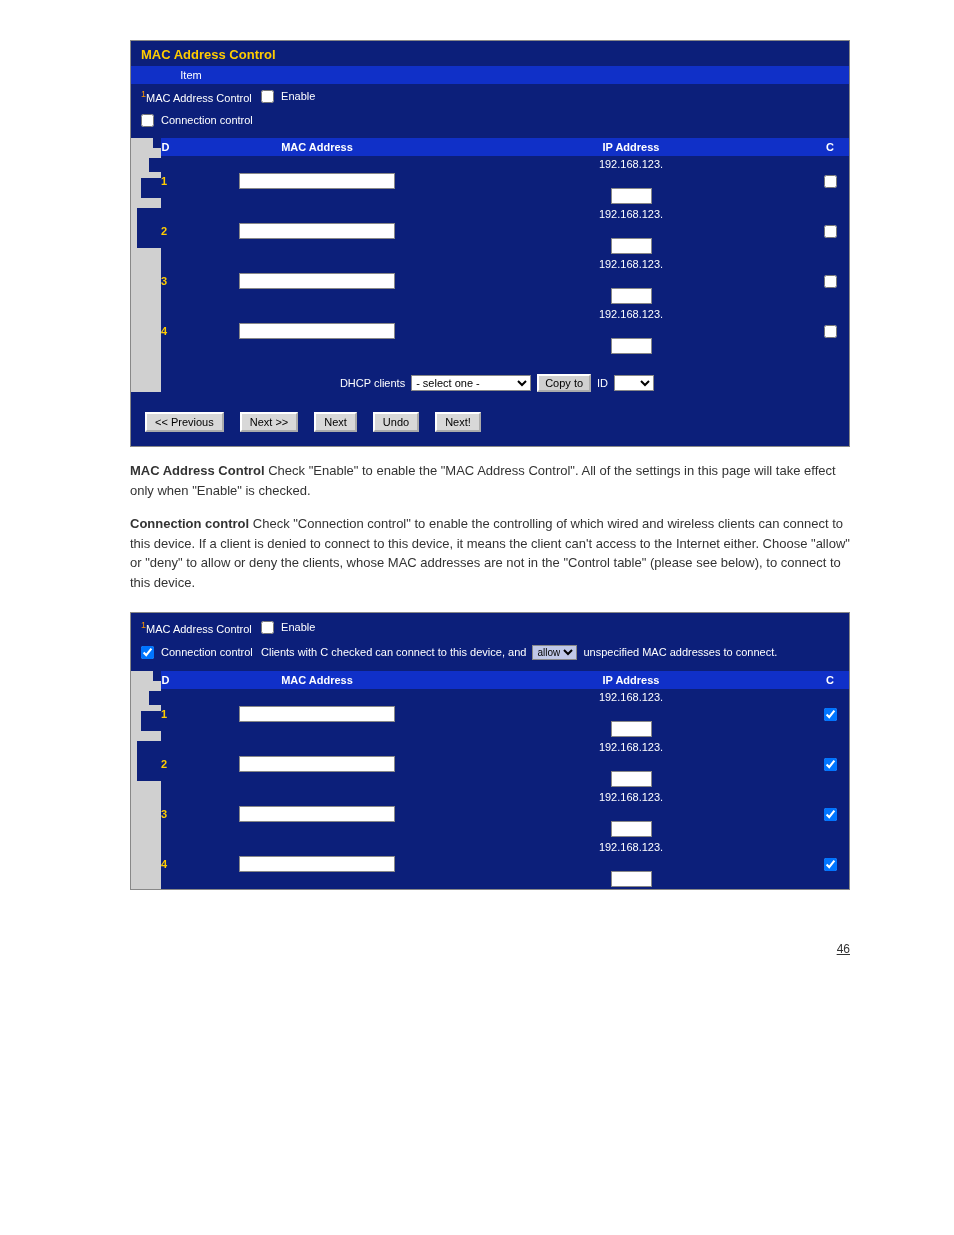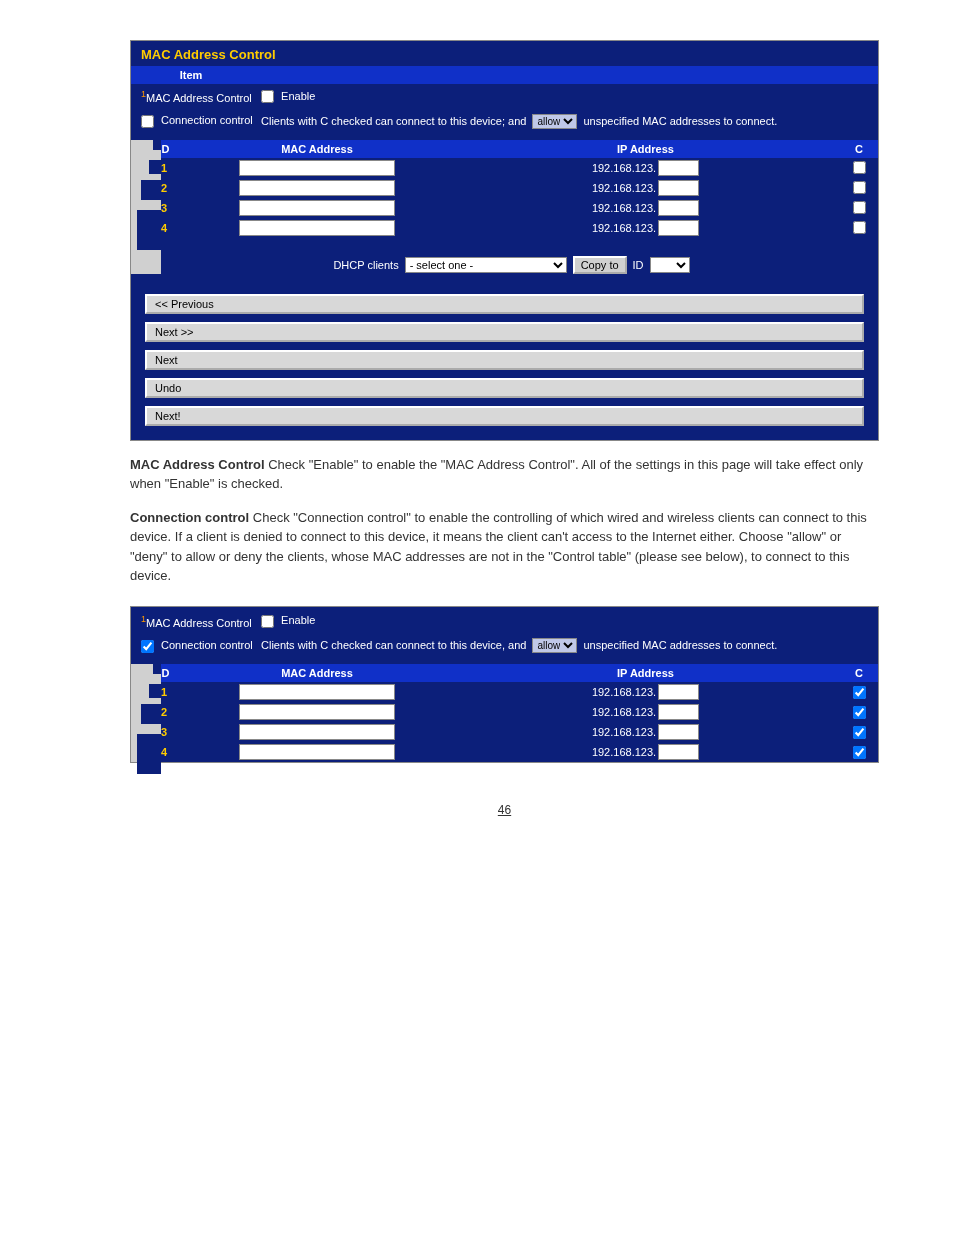--- a/index.html
+++ b/index.html
@@ -5,42 +5,42 @@
   body {
     margin: 0;
     padding: 0;
     background: #ffffff;
     font-family: Arial, sans-serif;
     font-size: 12px;
     color: #333;
     width: 954px;
   }
   .page {
-    padding: 40px 75px 80px 130px;
+    padding: 40px 104px 80px 130px;
   }
   .router-panel {
     background: #0c1f7a;
     border: 1px solid #888;
     color: #fff;
     font-size: 11px;
     position: relative;
     margin-bottom: 10px;
   }
   .title-bar {
     background: #0c1f7a;
     color: #ffcc00;
     font-weight: bold;
     font-size: 13px;
     padding: 6px 10px 4px 10px;
   }
   .header-row {
     display: flex;
     background: #1030c8;
     color: #fff;
-    font-weight: bold;
+    font-weight: normal;
   }
   .header-row .col-item {
     flex: 0 0 120px;
     text-align: center;
     padding: 3px 0;
   }
   .header-row .col-setting {
     flex: 1;
     text-align: center;
     padding: 3px 0;
@@ -112,81 +112,81 @@
     width: 150px;
     border: 1px solid #888;
     background: #fff;
     font-size: 11px;
   }
   .tbl-row .col-ip {
     color: #fff;
     display: flex;
     align-items: center;
     justify-content: center;
-    gap: 2px;
+    gap: 18px;
+    flex-direction: column;
   }
   .tbl-row .col-ip input {
     width: 35px;
     border: 1px solid #888;
     background: #fff;
     font-size: 11px;
   }
   .tbl-row .col-c input[type="checkbox"] {
     margin: 0;
   }
   .dhcp-row {
     margin: 18px 0 10px 14px;
     display: flex;
     align-items: center;
     justify-content: center;
     gap: 6px;
     color: #fff;
   }
   .dhcp-row select {
-    width: 162px;
+    width: 120px;
     font-size: 11px;
     background: #fff;
     border: 1px solid #888;
   }
   .dhcp-row .btn {
     background: #d0d0d0;
     border: 2px outset #fff;
     padding: 1px 6px;
     font-size: 11px;
     cursor: pointer;
     color: #000;
   }
   .dhcp-row select.small {
     width: 40px;
   }
   .button-row {
     padding: 10px 14px 14px 14px;
     display: flex;
-    gap: 8px;
-    flex-direction: column;
+    gap: 16px;
   }
   .button-row .btn {
     background: #d8d8d8;
     border: 2px outset #fff;
     padding: 2px 8px;
     font-size: 11px;
     cursor: pointer;
     color: #000;
   }
   
   .body-text {
     font-size: 13px;
     line-height: 1.5;
     margin: 14px 0;
   }
   .body-text strong { font-weight: bold; }
   .page-num {
-    text-align: center;
+    text-align: right;
     font-size: 12px;
-    margin-top: 40px;
+    margin-top: 52px;
     text-decoration: underline;
   }
   .lower-panel-wrap { margin-top: 20px; }
 </style>
 </head>
 <body>
 
 <div class="page">
 
   <div class="router-panel">
@@ -198,27 +198,20 @@
       <div class="lbl"><span class="footnote-mark">1</span><span>MAC Address Control</span></div>
       <div class="content">
         <input type="checkbox" style="">
         <span>Enable</span>
       </div>
     </div>
     <div class="setting-row">
       <div class="lbl">
         <input type="checkbox" style="">
         <span>Connection control</span>
-      </div>
-      <div class="content">
-        <span>Clients with C checked can connect to this device; and </span>
-        <select class="inline-sel">
-          <option>allow</option>
-        </select>
-        <span> unspecified MAC addresses to connect.</span>
       </div>
     </div>
 
     <div class="table-area">
       <div class="jagged-left">
         <div class="notch" style="left:22px;top:0;width:8px;height:10px"></div>
         <div class="notch" style="left:18px;top:20px;width:12px;height:14px"></div>
         <div class="notch" style="left:10px;top:40px;width:20px;height:20px"></div>
         <div class="notch" style="left:6px;top:70px;width:24px;height:40px"></div>
       </div>

